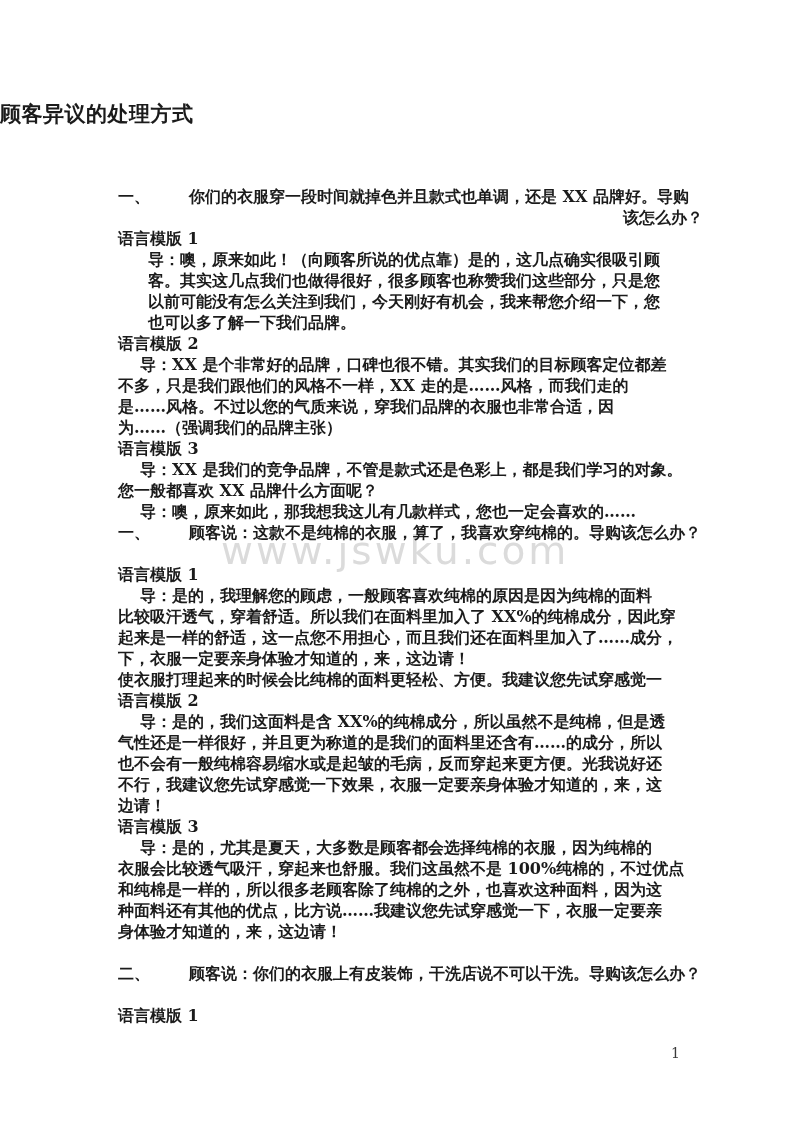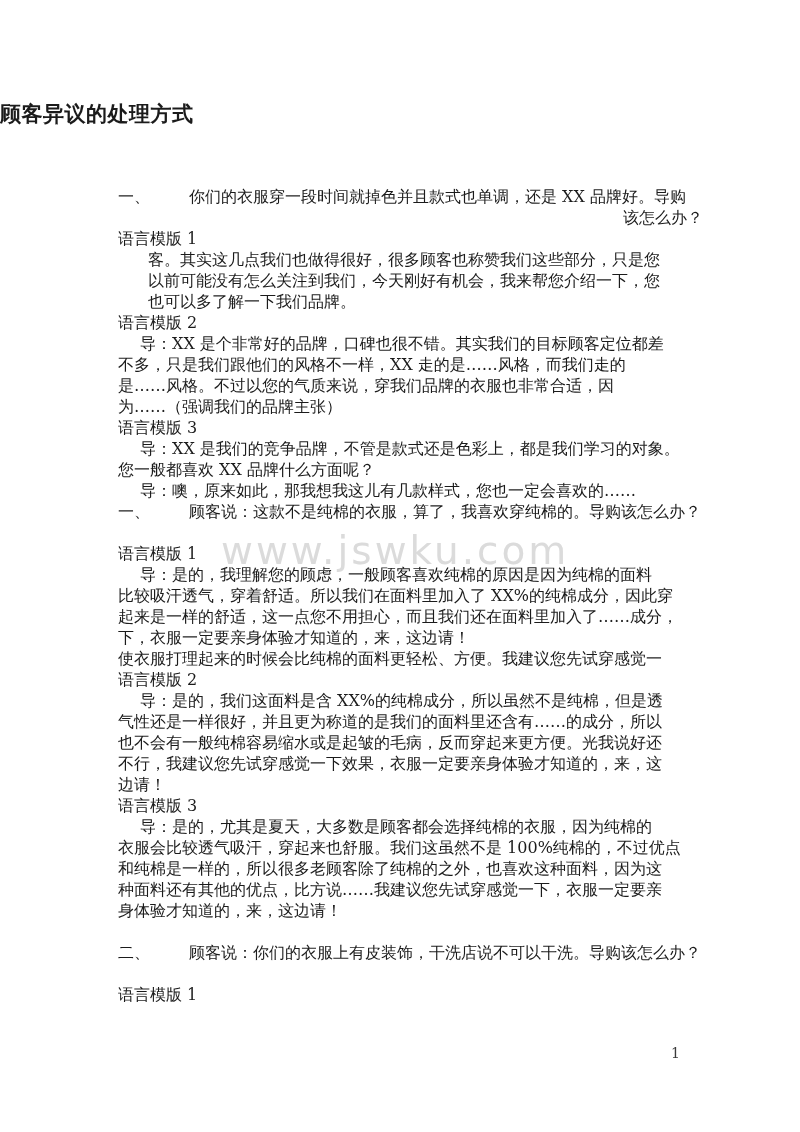--- a/index.html
+++ b/index.html
@@ -1,21 +1,21 @@
 <!DOCTYPE html>
 <html><head>
 <meta charset="utf-8">
 <style>
   html,body{margin:0;padding:0;background:#ffffff;}
   .page{position:relative;width:800px;height:1132px;background:#ffffff;overflow:hidden;
         font-family:"DejaVu Serif","Liberation Serif",serif;color:#1b1b1b;}
   .doc-title{position:absolute;top:100px;left:0;width:100%;
         font-size:21px;font-weight:bold;letter-spacing:0.5px;z-index:2;}
   .doc-body{position:absolute;left:118px;top:186px;width:585px;font-size:16px;
-        line-height:21px;z-index:2;}
+        line-height:21px;z-index:2;font-weight:bold;}
   .line{white-space:nowrap;}
   .marker{display:inline-block;width:71px;}
   .li-cont{padding-left:28px;text-align:right;}
   .pA{padding-left:30px;}
   .p1{padding-left:22px;}
   .blank{height:21px;}
   .watermark{position:absolute;left:221px;top:531px;z-index:1;
         font-family:"DejaVu Sans","Liberation Sans",sans-serif;
         font-size:39px;letter-spacing:3px;line-height:1;}
   .page-number{position:absolute;left:671px;top:1045px;font-size:14px;color:#3a3a3a;z-index:2;}
@@ -29,20 +29,21 @@
 
   <div class="doc-title">顾客异议的处理方式</div>
 
   <div class="doc-body">
 
     <div class="line"><span class="marker">一、</span><span>你们的衣服穿一段时间就掉色并且款式也单调，还是 XX 品牌好。导购</span></div>
     <div class="line li-cont">该怎么办？</div>
 
     <div class="line">语言模版 1</div>
 
+    <div class="line pA">导：噢，原来如此！（向顾客所说的优点靠）是的，这几点确实很吸引顾</div>
     <div class="line pA">客。其实这几点我们也做得很好，很多顾客也称赞我们这些部分，只是您</div>
     <div class="line pA">以前可能没有怎么关注到我们，今天刚好有机会，我来帮您介绍一下，您</div>
     <div class="line pA">也可以多了解一下我们品牌。</div>
 
     <div class="line">语言模版 2</div>
 
     <div class="line p1">导：XX 是个非常好的品牌，口碑也很不错。其实我们的目标顾客定位都差</div>
     <div class="line">不多，只是我们跟他们的风格不一样，XX 走的是……风格，而我们走的</div>
     <div class="line">是……风格。不过以您的气质来说，穿我们品牌的衣服也非常合适，因</div>
     <div class="line">为……（强调我们的品牌主张）</div>

